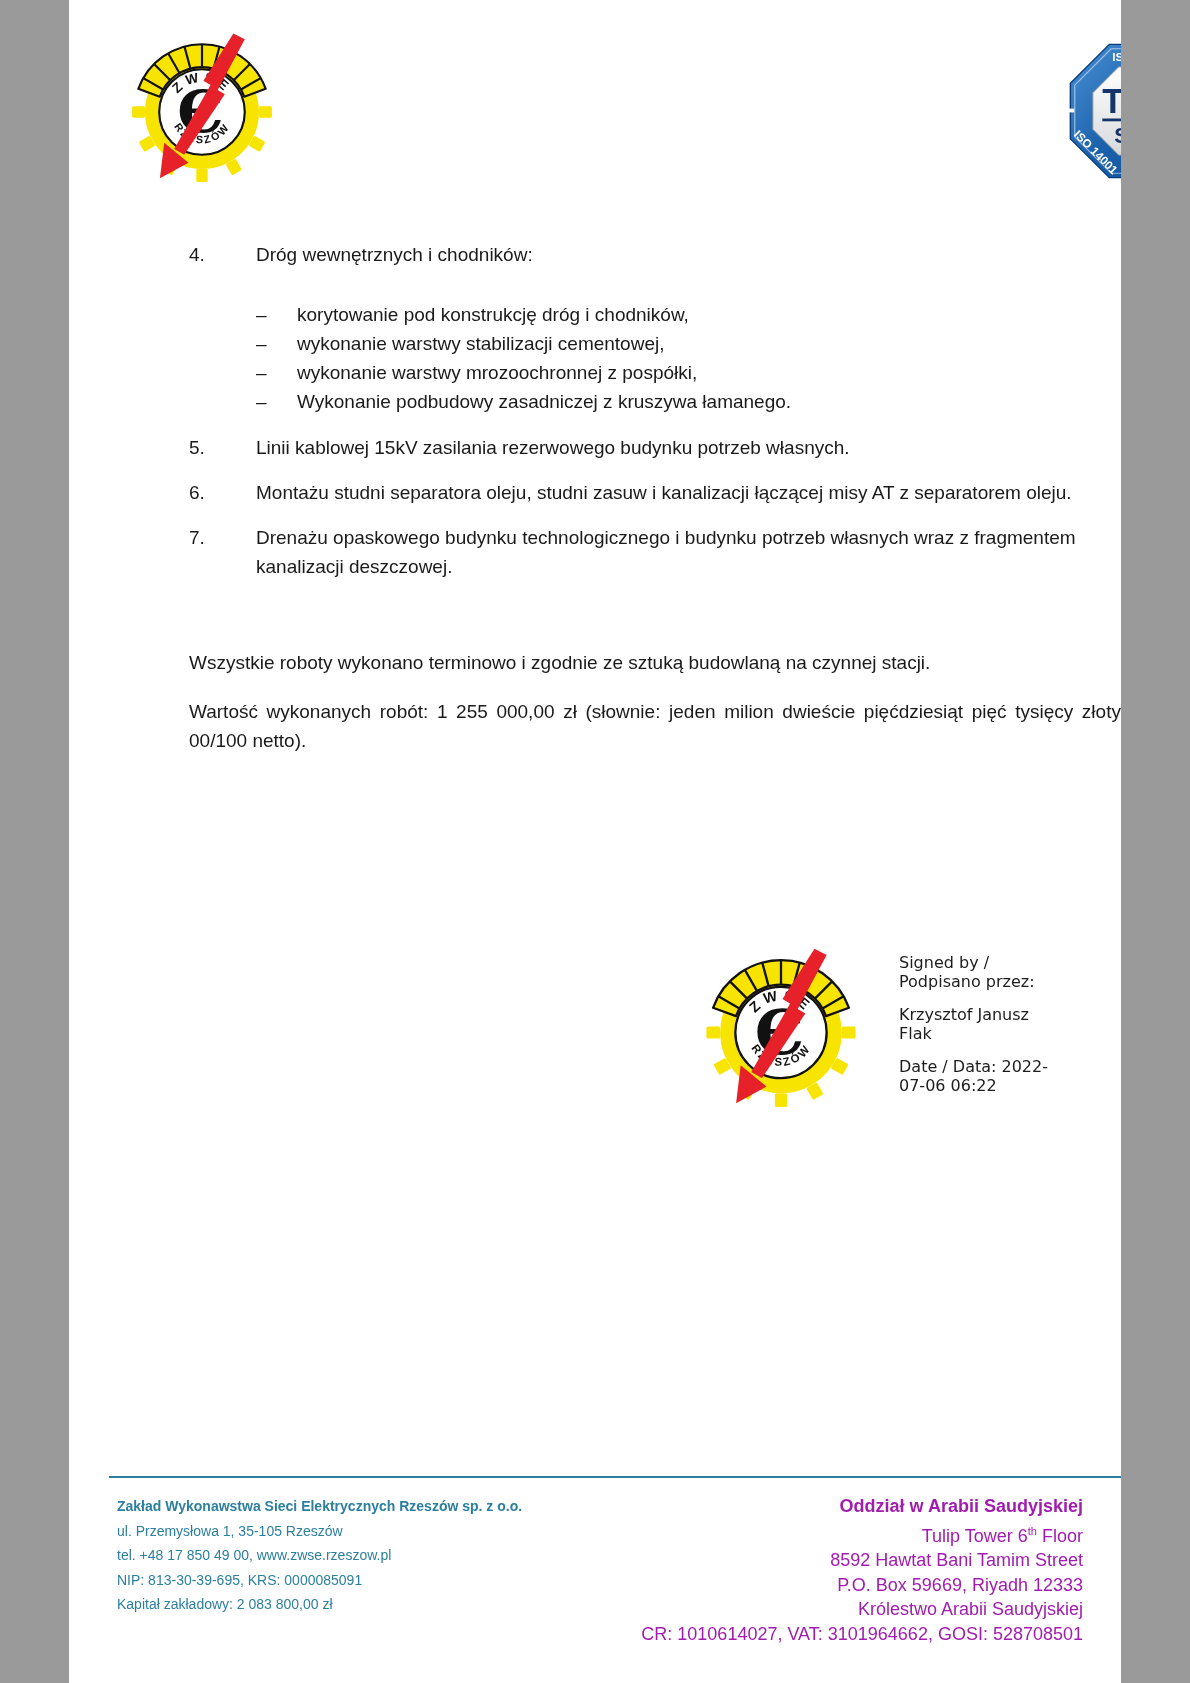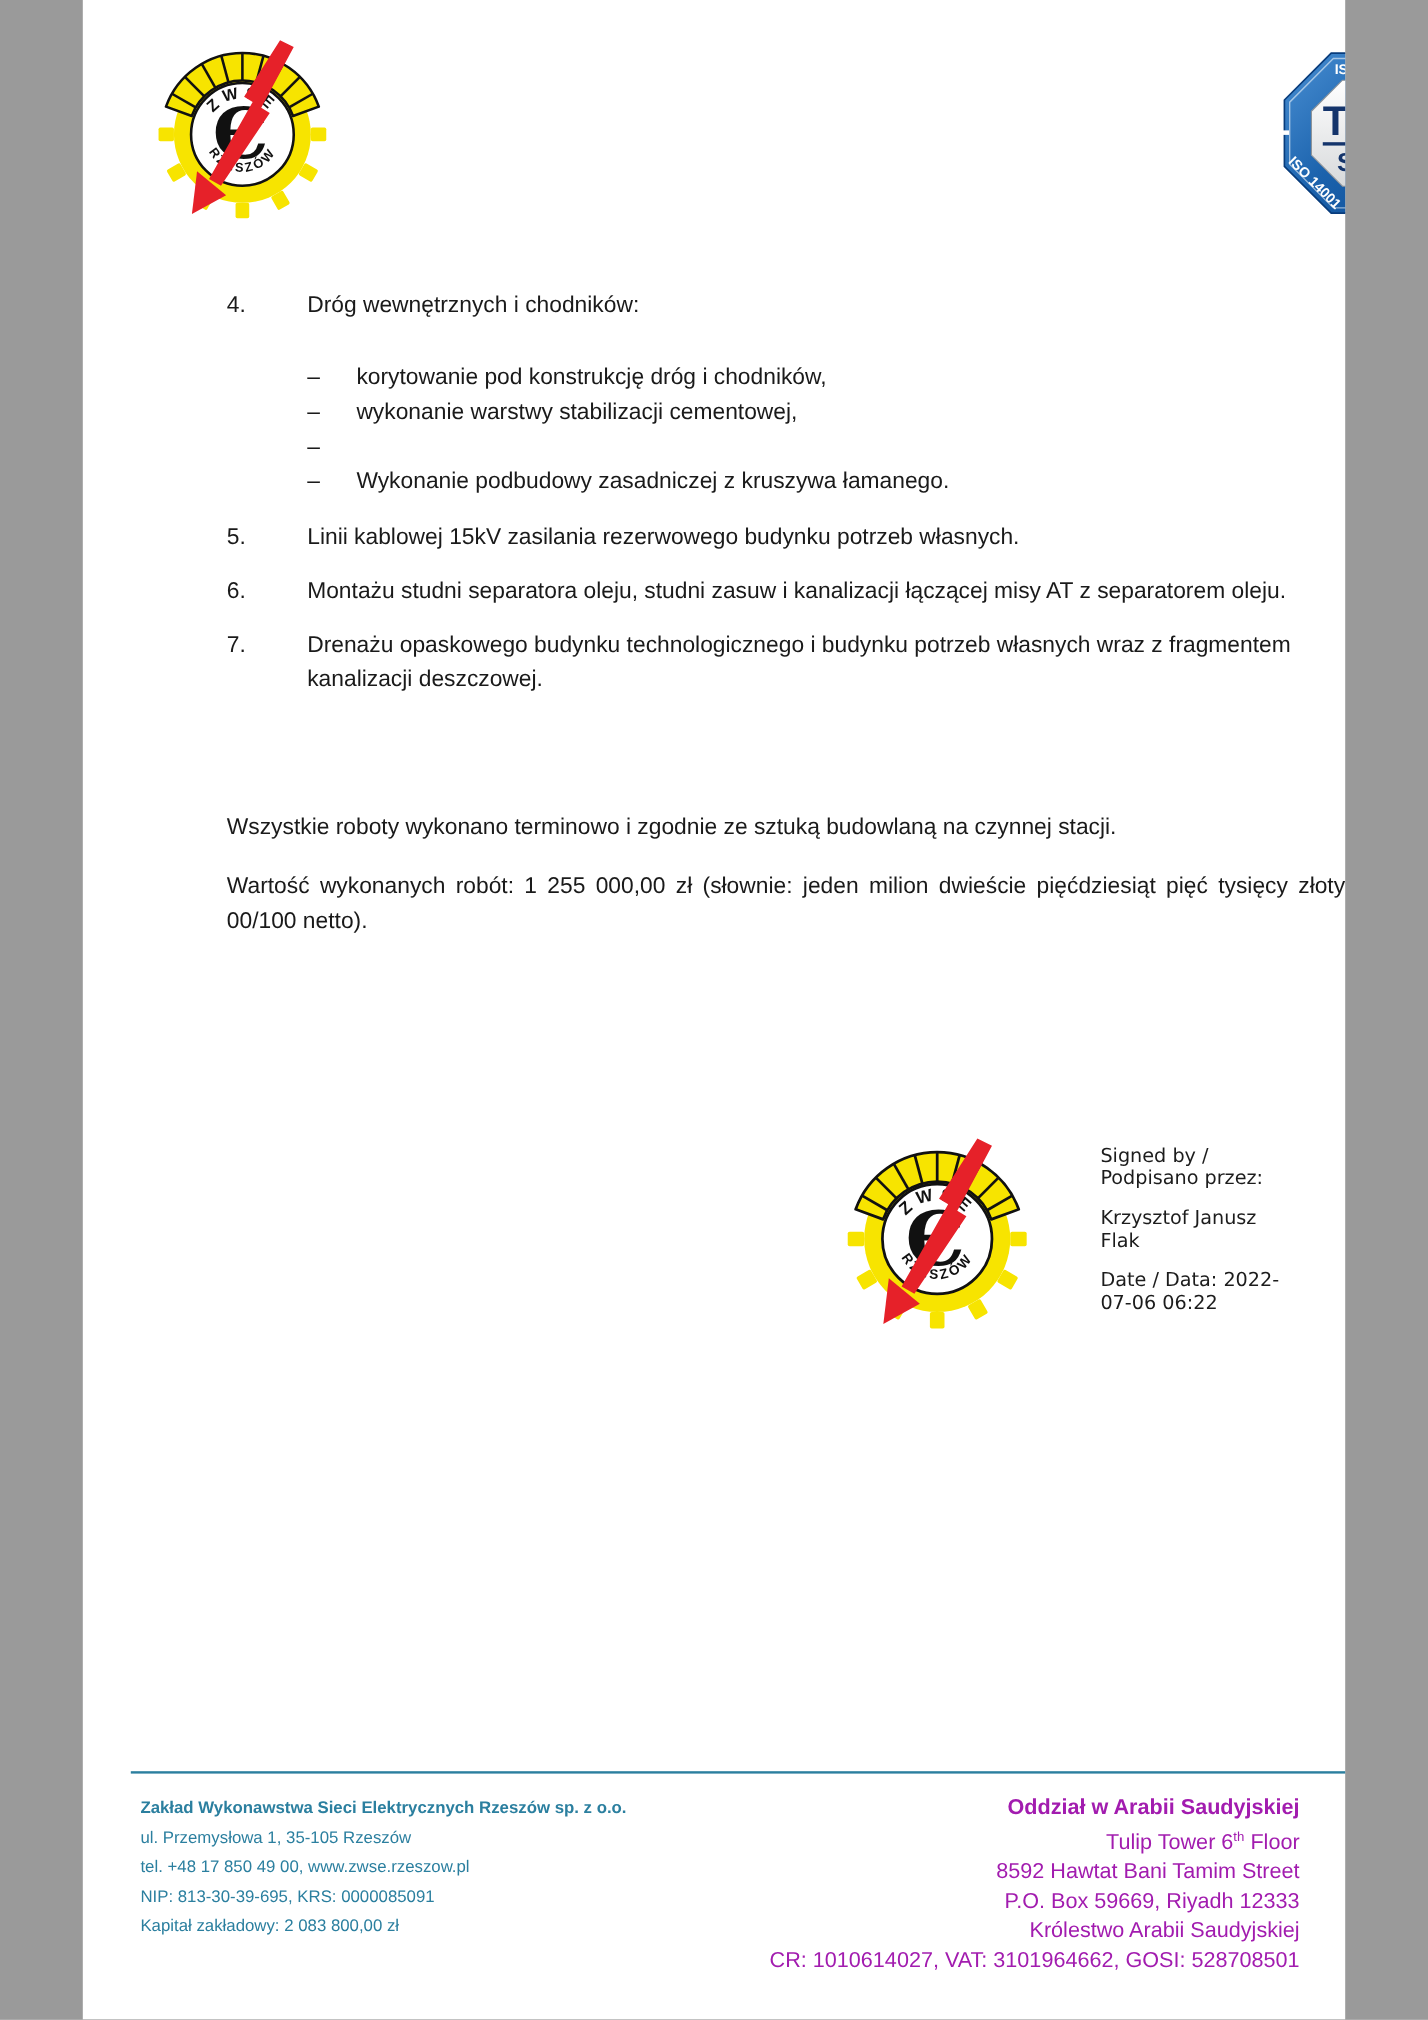--- a/index.html
+++ b/index.html
@@ -24,24 +24,24 @@
   .content{position:absolute;left:120px;top:240px;width:952px;font-size:19px;line-height:29px;}
   .item{display:flex;}
   .item .num{width:67px;flex:none;}
   .item .txt{flex:1;}
   .sublist{margin-top:31px;}
   .subrow{display:flex;}
   .subrow .dash{margin-left:67px;width:41px;flex:none;}
   .item-5{margin-top:17px;}
   .item-6{margin-top:16px;}
   .item-7{margin-top:16px;}
-  .para-1{margin-top:94px;}
+  .para-1{margin-top:67px;}
   .para-2{margin-top:20px;text-align:justify;}
   
-  .signature{position:absolute;left:632px;top:945px;display:flex;gap:18px;}
+  .signature{position:absolute;left:632px;top:945px;display:flex;}
   .sig-logo{width:160px;height:175px;flex:none;}
   .sig-text{margin-left:38px;margin-top:8px;font-family:"DejaVu Sans",sans-serif;
             font-size:16px;line-height:19px;color:#1c1c1c;width:185px;}
   .sig-group{margin-bottom:14px;}
   
   .footer-divider{position:absolute;left:40px;top:1476px;width:1112px;border-top:2px solid #2B7F9F;}
   .footer-left{position:absolute;left:48px;top:1494px;font-size:14px;line-height:24.6px;color:#2B7F9F;}
   .footer-right{position:absolute;right:38px;top:1494px;font-size:18px;line-height:24.6px;color:#a21caf;text-align:right;}
   .footer-bold{font-weight:bold;}
   .footer-right sup{font-size:11px;}
@@ -141,20 +141,21 @@
       <div class="subrow">
         <span class="dash">–</span>
         <span class="txt">korytowanie pod konstrukcję dróg i chodników,</span>
       </div>
       <div class="subrow">
         <span class="dash">–</span>
         <span class="txt">wykonanie warstwy stabilizacji cementowej,</span>
       </div>
       <div class="subrow">
         <span class="dash">–</span>
+        <span class="txt">wykonanie warstwy mrozoochronnej z pospółki,</span>
       </div>
       <div class="subrow">
         <span class="dash">–</span>
         <span class="txt">Wykonanie podbudowy zasadniczej z kruszywa łamanego.</span>
       </div>
     </div>
 
     <div class="item item-5">
       <span class="num">5.</span>
       <span class="txt">Linii kablowej 15kV zasilania rezerwowego budynku potrzeb własnych.</span>

